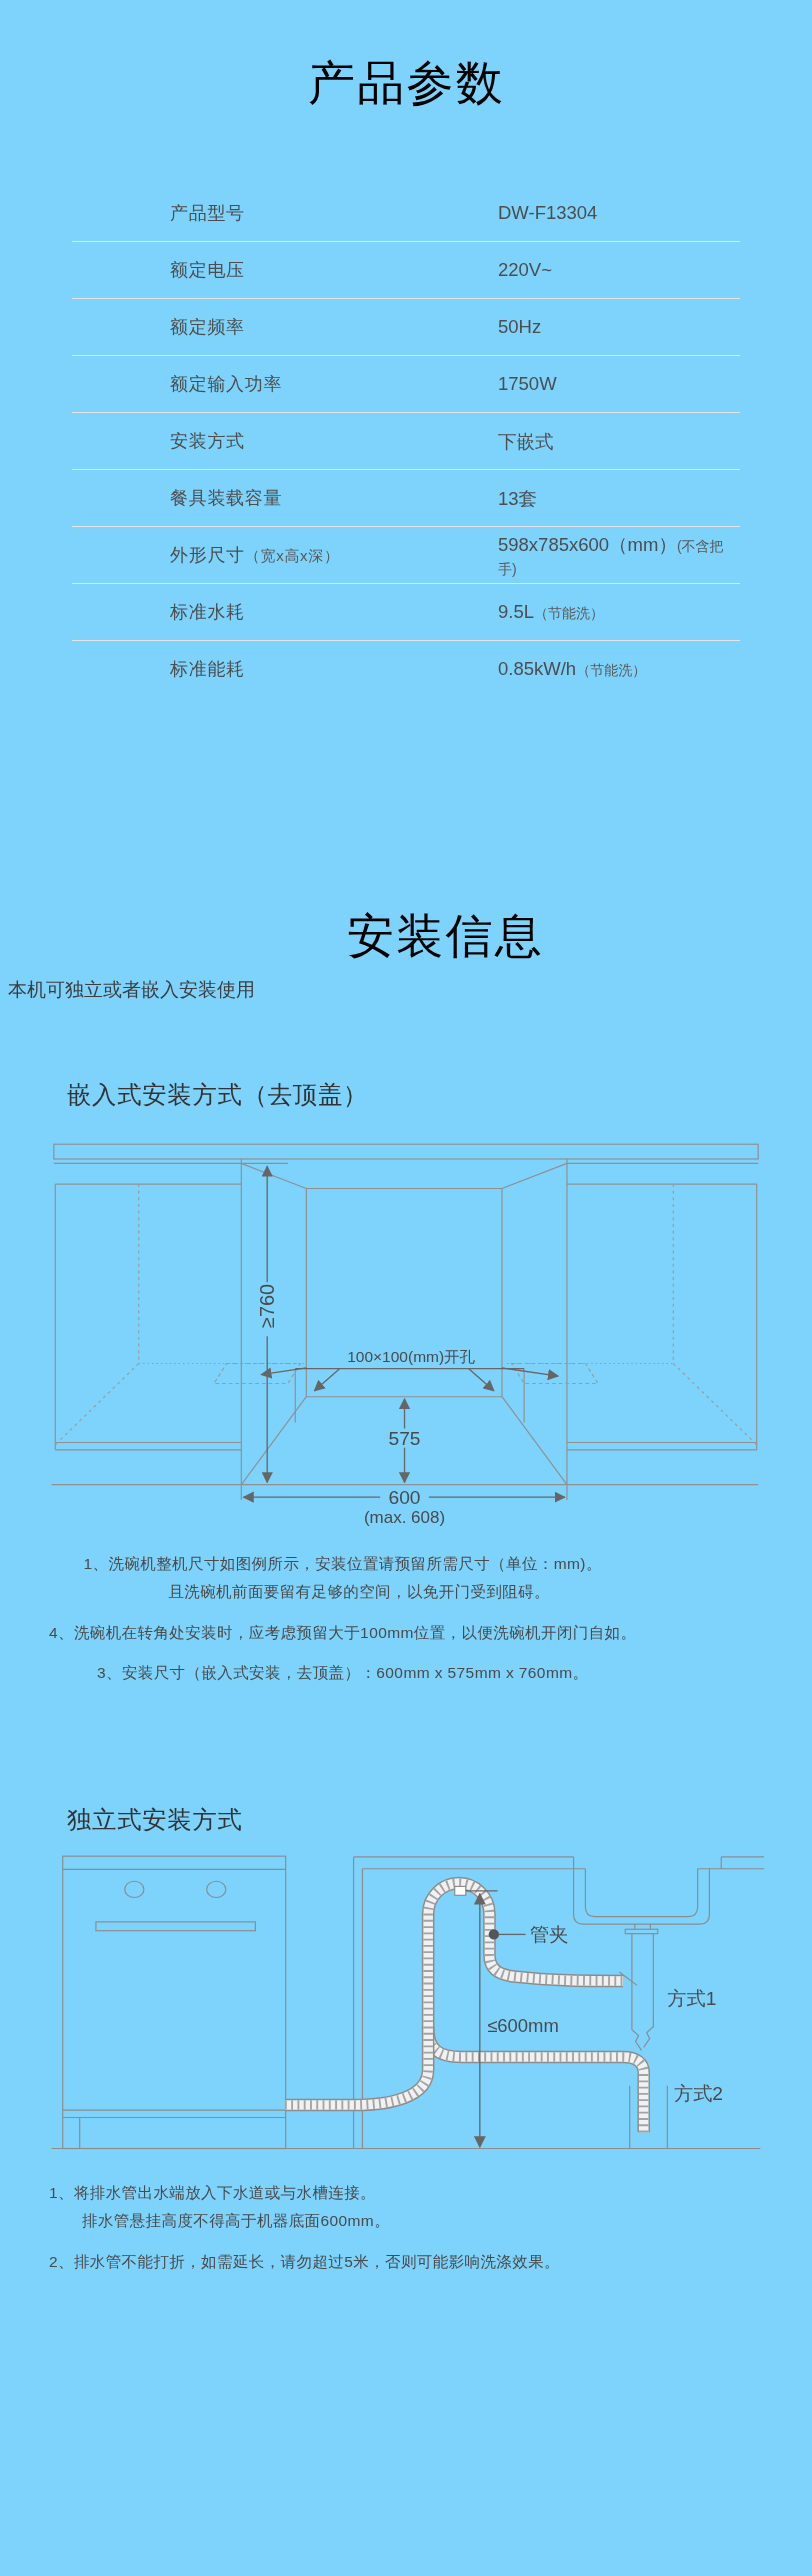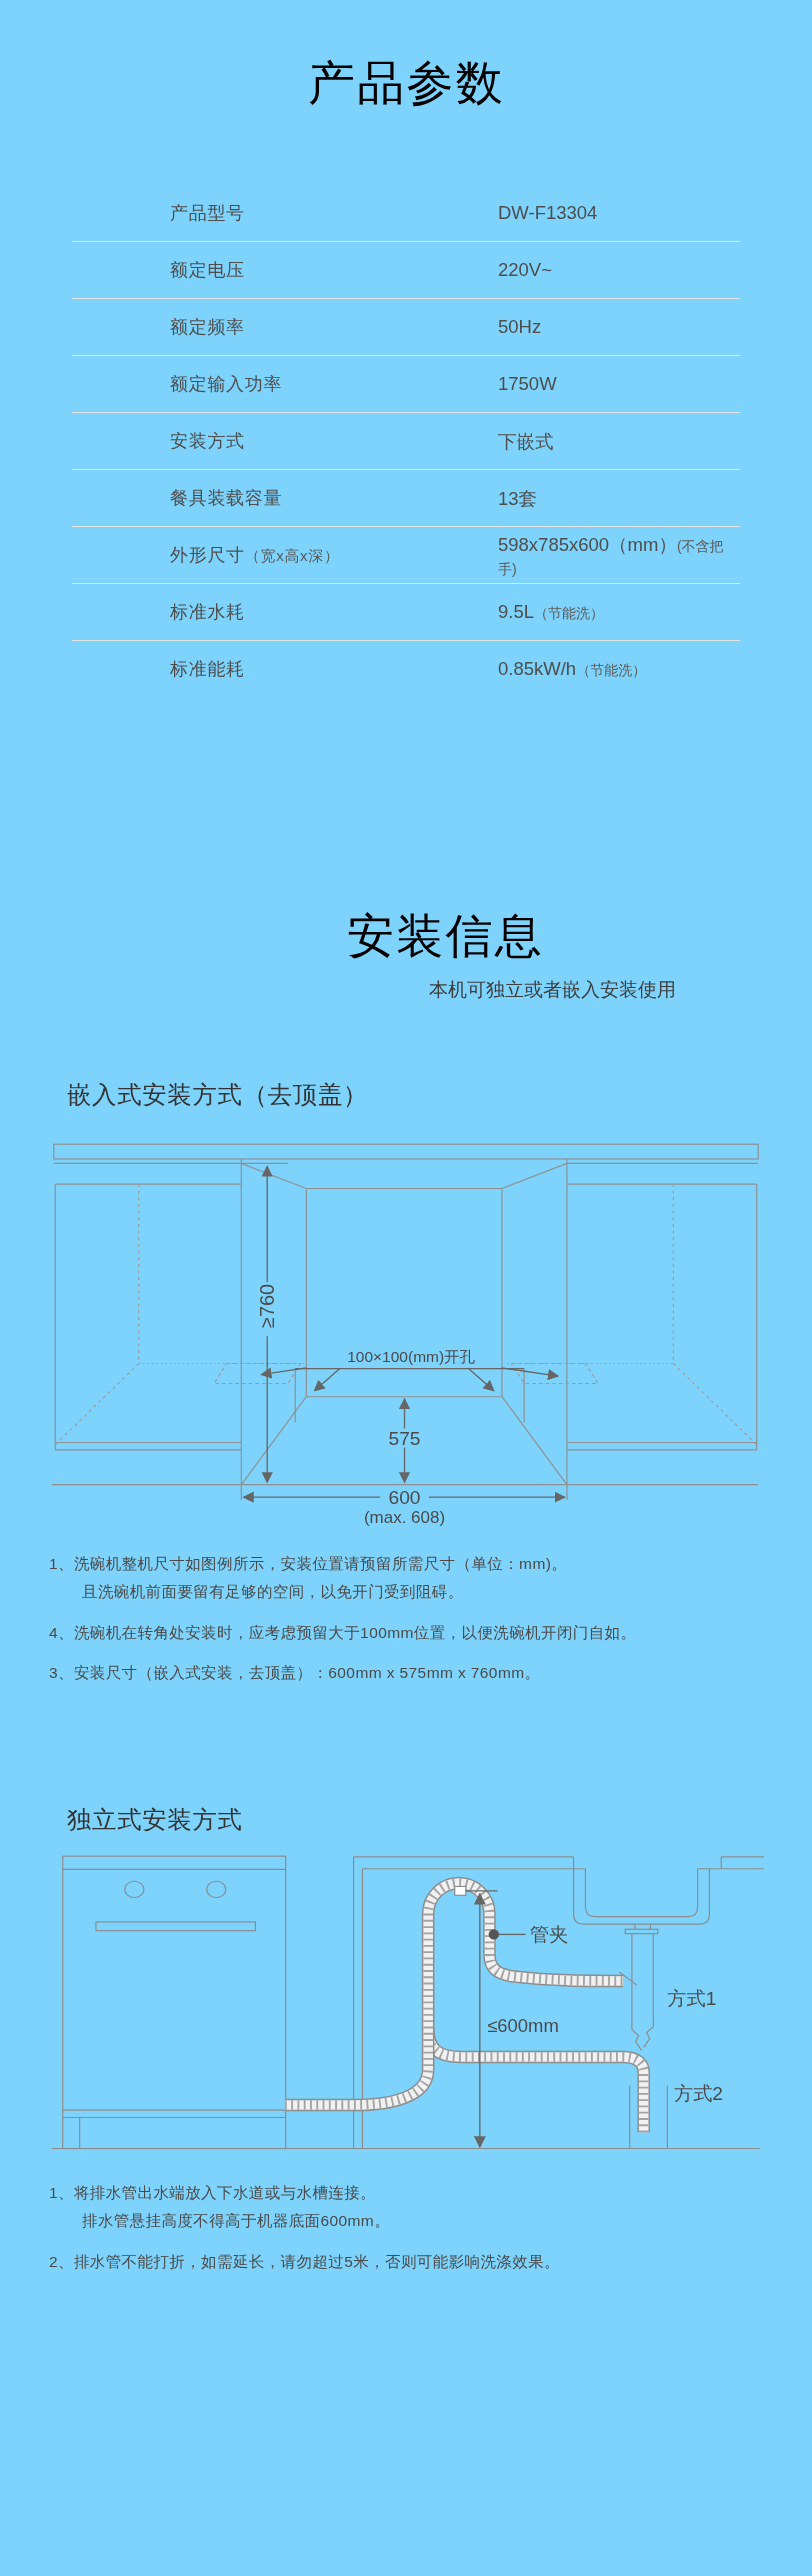--- a/index.html
+++ b/index.html
@@ -2,21 +2,21 @@
 <html style="font-size:12px"><head>
 <meta charset="utf-8">
 <style>
   html,body{margin:0;padding:0;background:#fff;}
   .page{position:relative;width:813px;height:2576px;background:#7dd3fc;overflow:hidden;
         font-family:"Liberation Sans","DejaVu Sans",sans-serif;color:#4d4d4d;}
   .abs{position:absolute;}
 
   .big-title{font-size:47px;font-weight:500;color:#000;letter-spacing:2.2px;
              width:813px;text-align:center;line-height:1;}
-  .subtitle{font-size:19px;color:#3d3d3d;width:676px;text-align:right;line-height:1;}
+  .subtitle{font-size:19px;color:#3d3d3d;width:676px;text-align:left;line-height:1;margin-left:8px;}
   .section-heading{font-size:24.4px;color:#333;line-height:1;letter-spacing:0.7px;}
 
   .spec-table{left:72px;top:185px;width:668px;}
   .spec-row{display:flex;align-items:center;height:56px;border-bottom:0.7px solid #e3e3e3;
             position:relative;}
   .spec-row.last{border-bottom:none;text-decoration:underline;}
   .spec-label{position:absolute;left:50px;font-size:18px;color:#4d4d4d;letter-spacing:0.7px;margin-left:48px;}
   .spec-value{position:absolute;left:426px;font-size:18.5px;color:#4d4d4d;}
   .sm{font-size:15px;color:#595959;}
   .vsm{font-size:14px;color:#595959;}
@@ -146,21 +146,21 @@
         <line x1="521" y1="481" x2="705" y2="481" marker-end="url(#arr)"></line>
       </g>
       <text x="0" y="0" transform="translate(302,222) rotate(-90)" text-anchor="middle" dominant-baseline="central" font-size="27">≥760</text>
       <text x="497" y="290" text-anchor="middle" dominant-baseline="central" font-size="21">100×100(mm)开孔</text>
       <text x="488" y="401" text-anchor="middle" dominant-baseline="central" font-size="26">575</text>
       <text x="488" y="481" text-anchor="middle" dominant-baseline="central" font-size="26">600</text>
       <text x="488" y="508" text-anchor="middle" dominant-baseline="central" font-size="23">(max. 608)</text>
     </svg>
   </div>
 
-  <div class="abs notes" style="left:49px;top:1552px;">
+  <div class="abs notes" style="left:49px;top:1552px;text-align:center;">
     <div class="note-line mb6">1、洗碗机整机尺寸如图例所示，安装位置请预留所需尺寸（单位：mm)。</div>
     <div class="note-line indent mb22">且洗碗机前面要留有足够的空间，以免开门受到阻碍。</div>
     <div class="note-line mb22">4、洗碗机在转角处安装时，应考虑预留大于100mm位置，以便洗碗机开闭门自如。</div>
     <div class="note-line">3、安装尺寸（嵌入式安装，去顶盖）：600mm x 575mm x 760mm。</div>
   </div>
 
   <div class="abs section-heading" style="left:67px;top:1808px;">独立式安装方式</div>
 
   <div class="abs" style="left:44px;top:1851px;width:724px;height:299px;">
     <svg width="724" height="299" viewBox="0 0 980 405" xmlns="http://www.w3.org/2000/svg">

